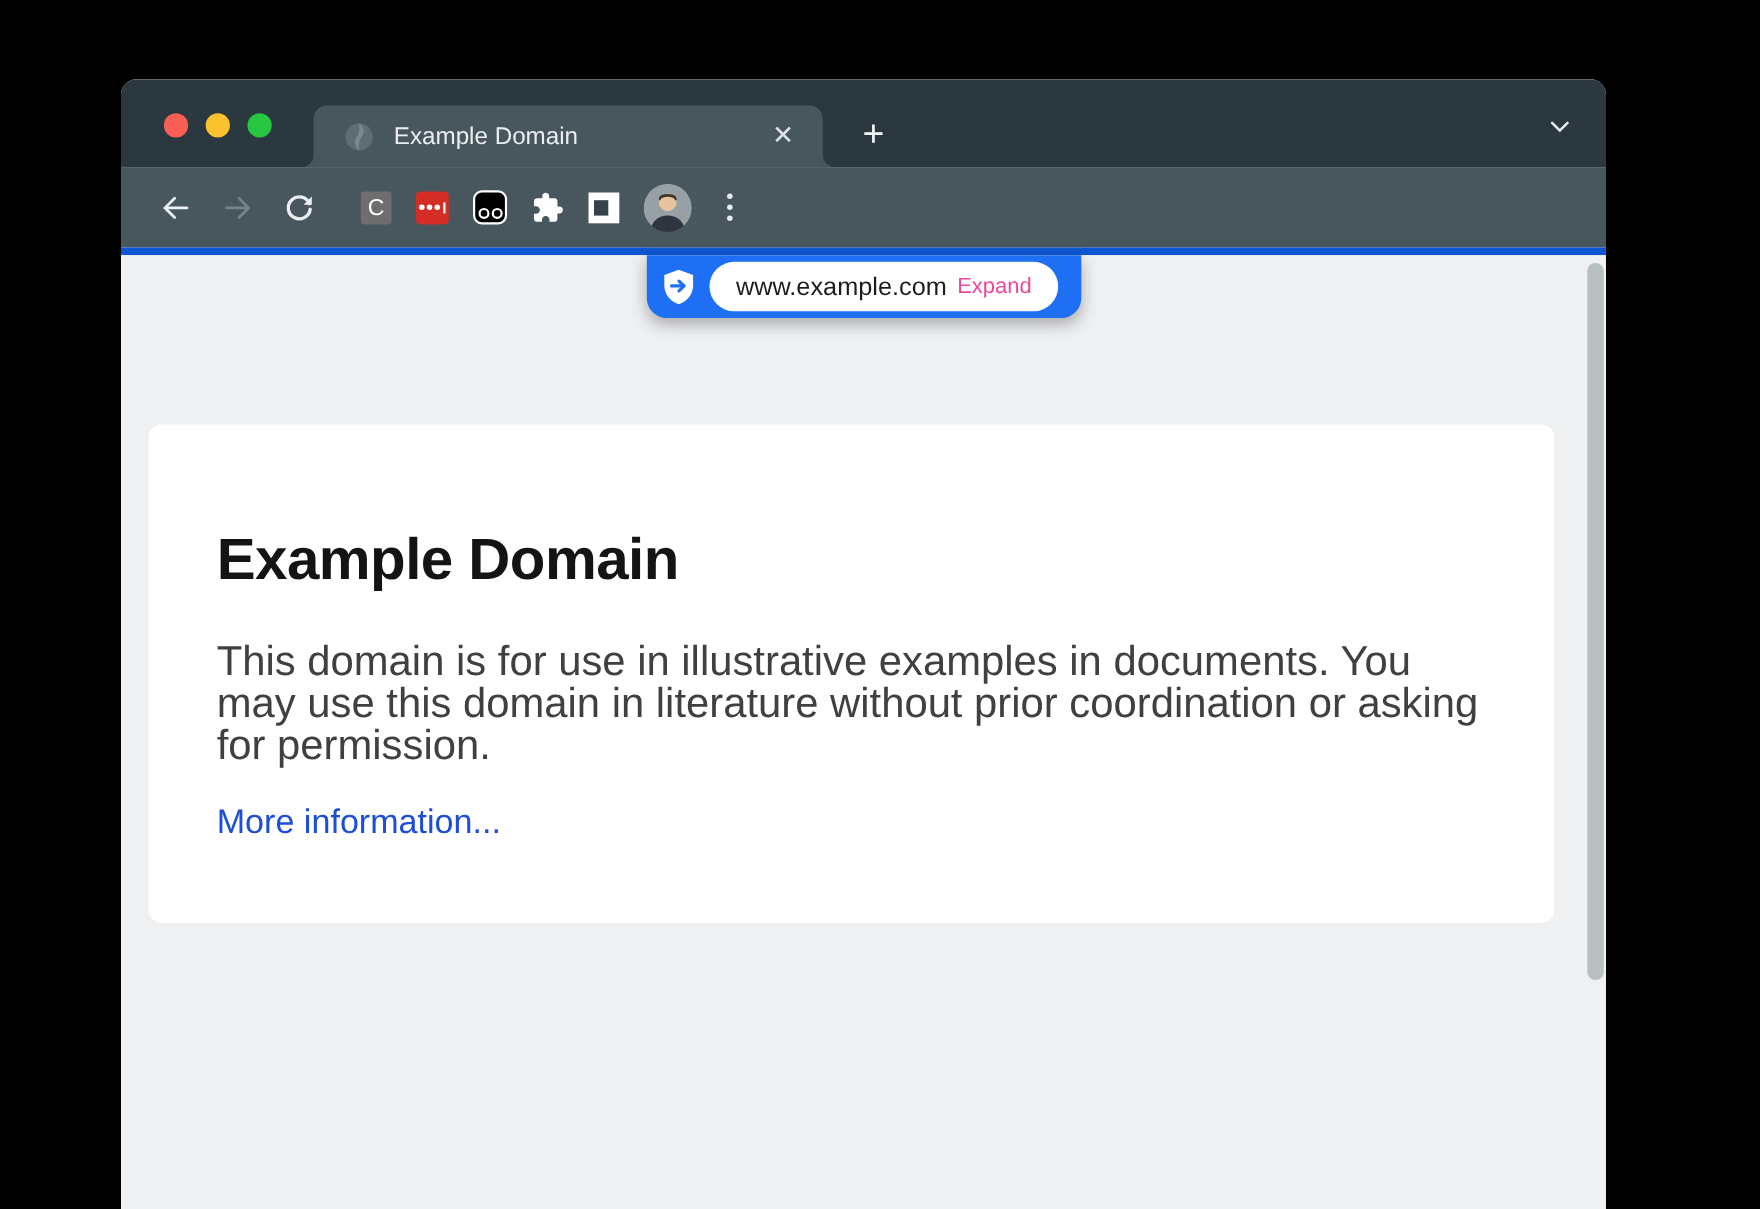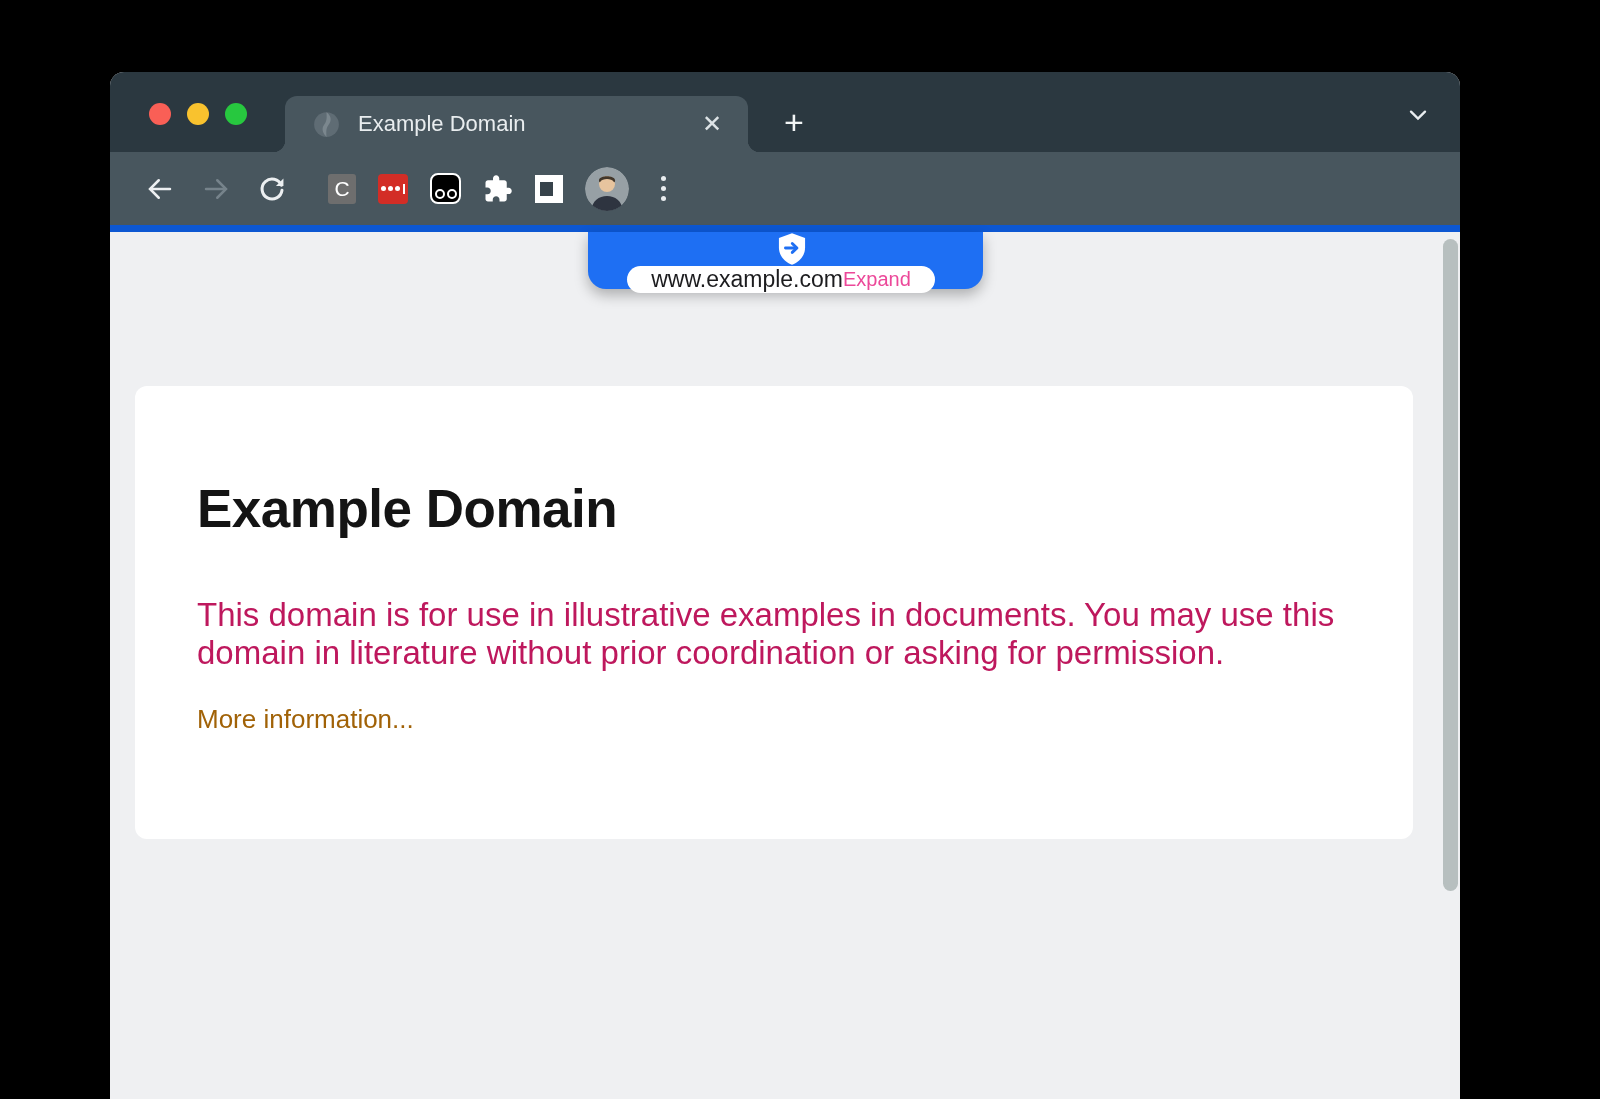--- a/index.html
+++ b/index.html
@@ -77,37 +77,36 @@
   .accent-line { height:7px; background:#0d57d2; flex:none; }
 
   
   .content { position:relative; flex:1; background:#eff0f2; }
 
   .isolation-pill {
     position:absolute; left:478px; top:0; width:395px; height:57px;
     background:#1e6ff3; border-radius:0 0 18px 18px; 
     display:flex; align-items:center;
     box-shadow:0 6px 14px rgba(0,0,0,0.28);
-    flex-direction:column;
   }
   .isolation-pill .inner {
     margin-left:12px; height:45px; border-radius:23px; background:#fff;
     flex:1; margin-right:21px; display:flex; align-items:center; padding:0 24px;
   }
   .iso-domain { font-size:23px; color:#1c1c1e; flex:1; }
   .iso-expand { font-size:20px; color:#ec4899; }
   .shield-wrap { margin-left:13px; width:32px; height:34px; flex:none; }
 
   .card {
     position:absolute; left:25px; top:154px; width:1278px; height:453px;
     background:#fff; border-radius:12px; padding:92px 64px 0 62px;
   }
   .card h1 { font-size:53px; font-weight:700; color:#141414; letter-spacing:-0.5px; }
-  .card p { margin-top:57px; font-size:33px; line-height:38px; color:#be185d; max-width:1150px; }
-  .card a { display:inline-block; margin-top:32px; font-size:26px; color:#a16207; text-decoration:none; }
+  .card p { margin-top:44px; font-size:38px; line-height:38px; color:#404040; max-width:1150px; }
+  .card a { display:inline-block; margin-top:32px; font-size:31px; color:#1d4ed8; text-decoration:none; }
 
   .scrollbar-thumb {
     position:absolute; right:2px; top:7px; width:15px; height:652px;
     background:#b7bfbf; border-radius:8px;
   }
 </style>
 </head>
 <body>
 
 <div class="window">

